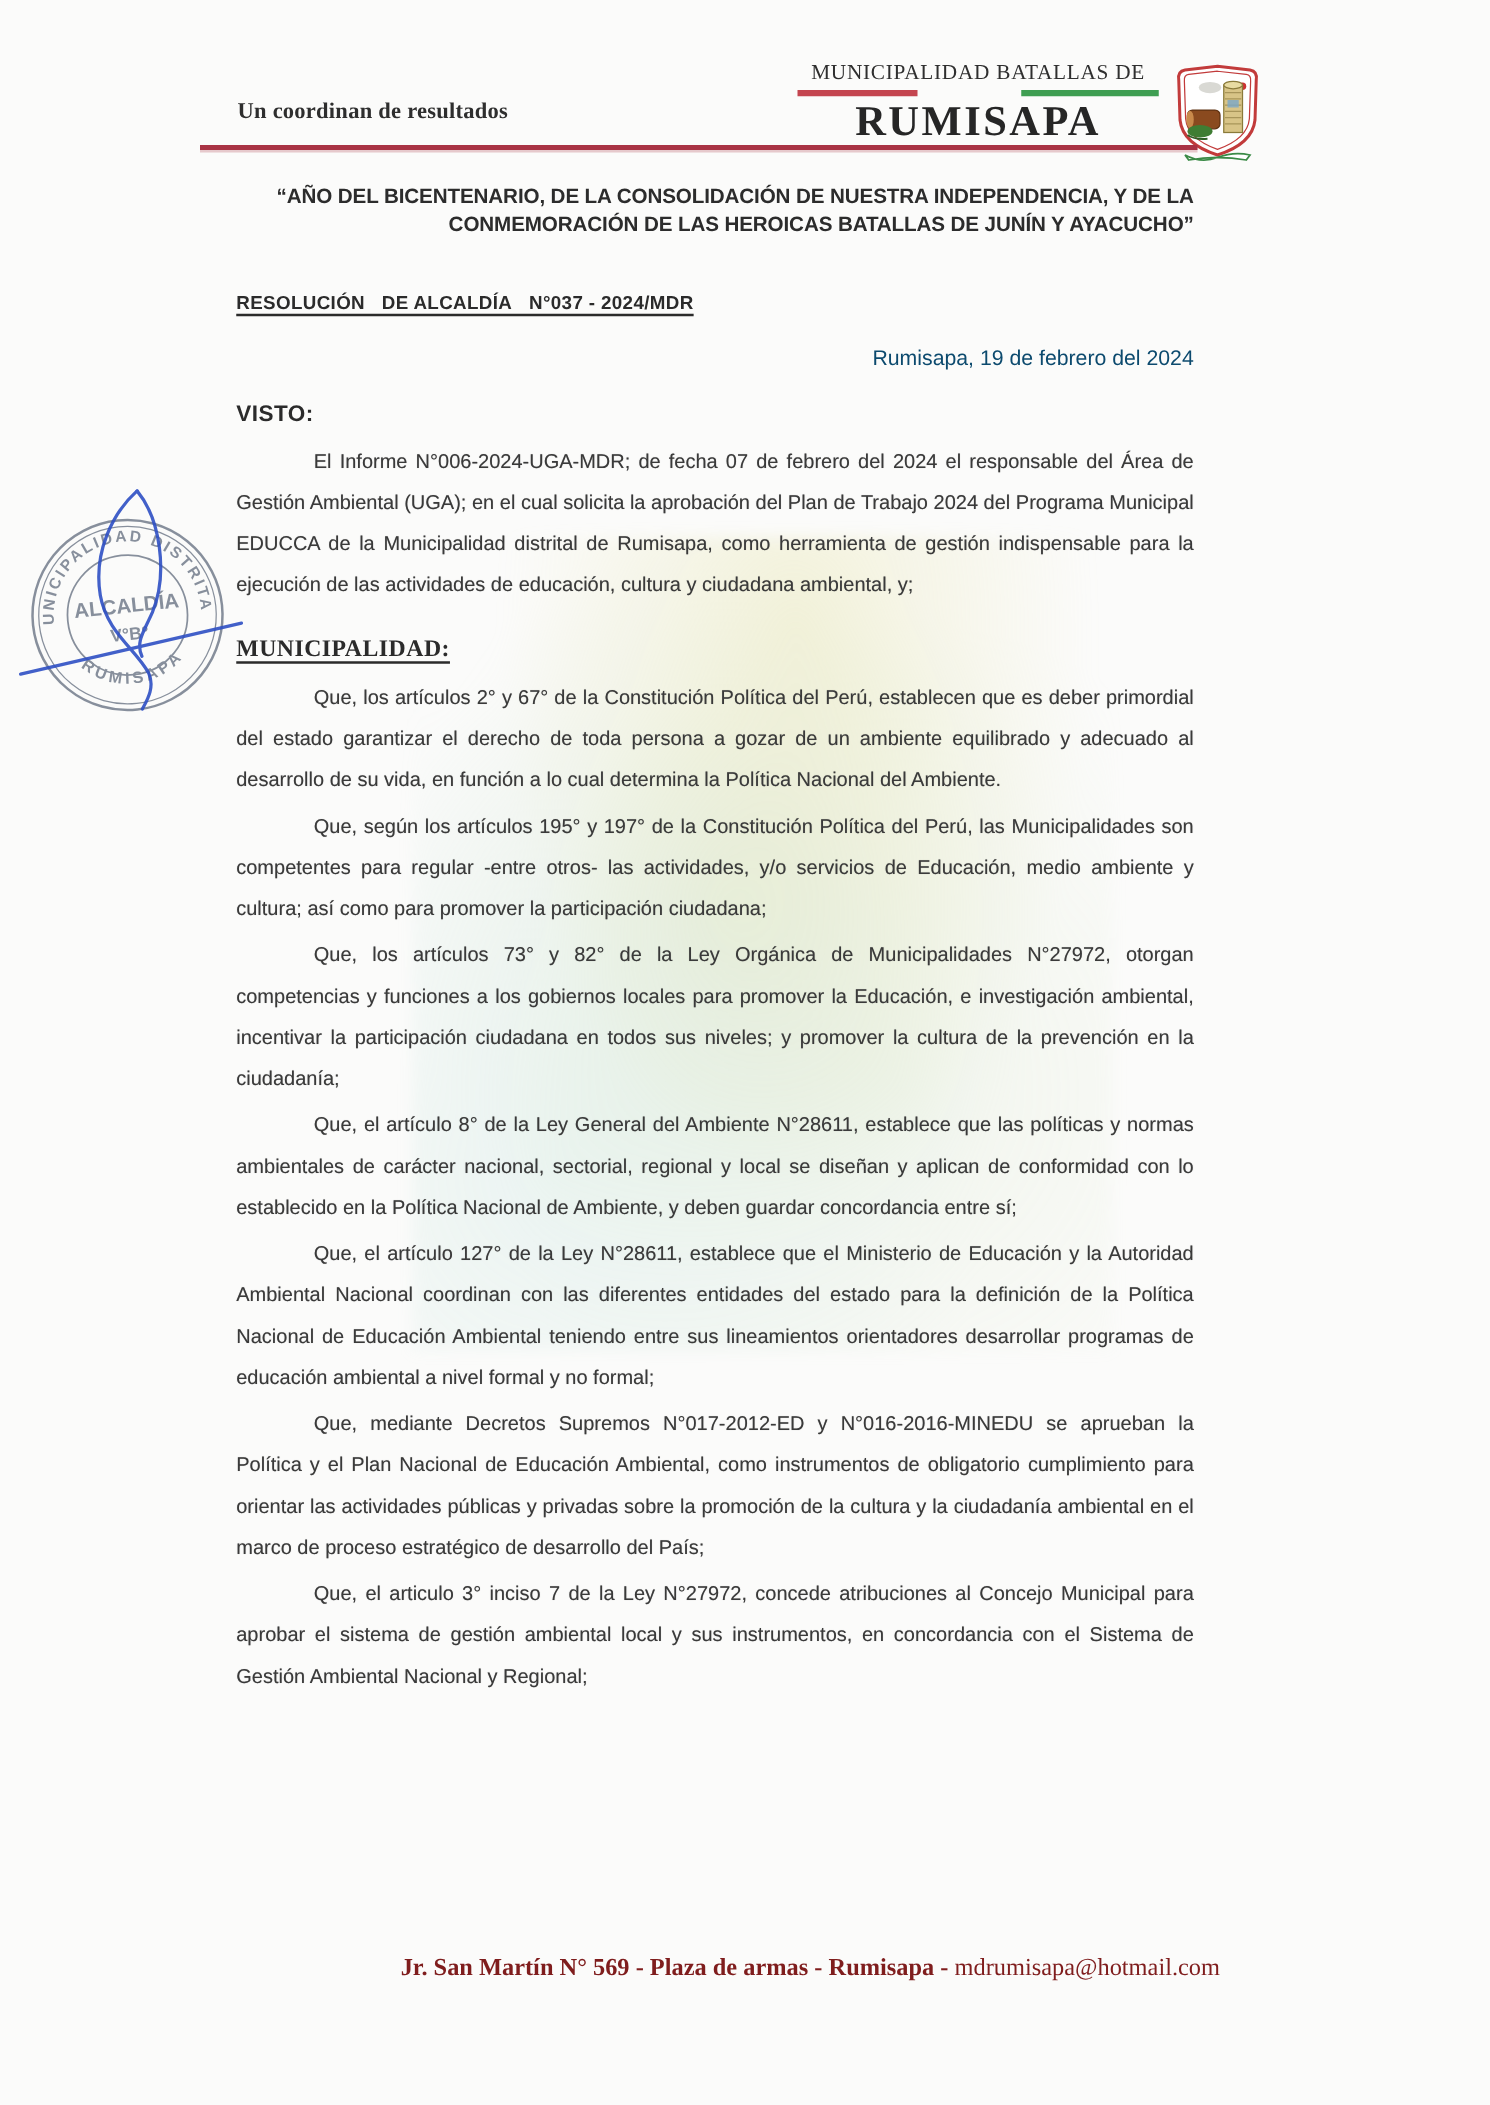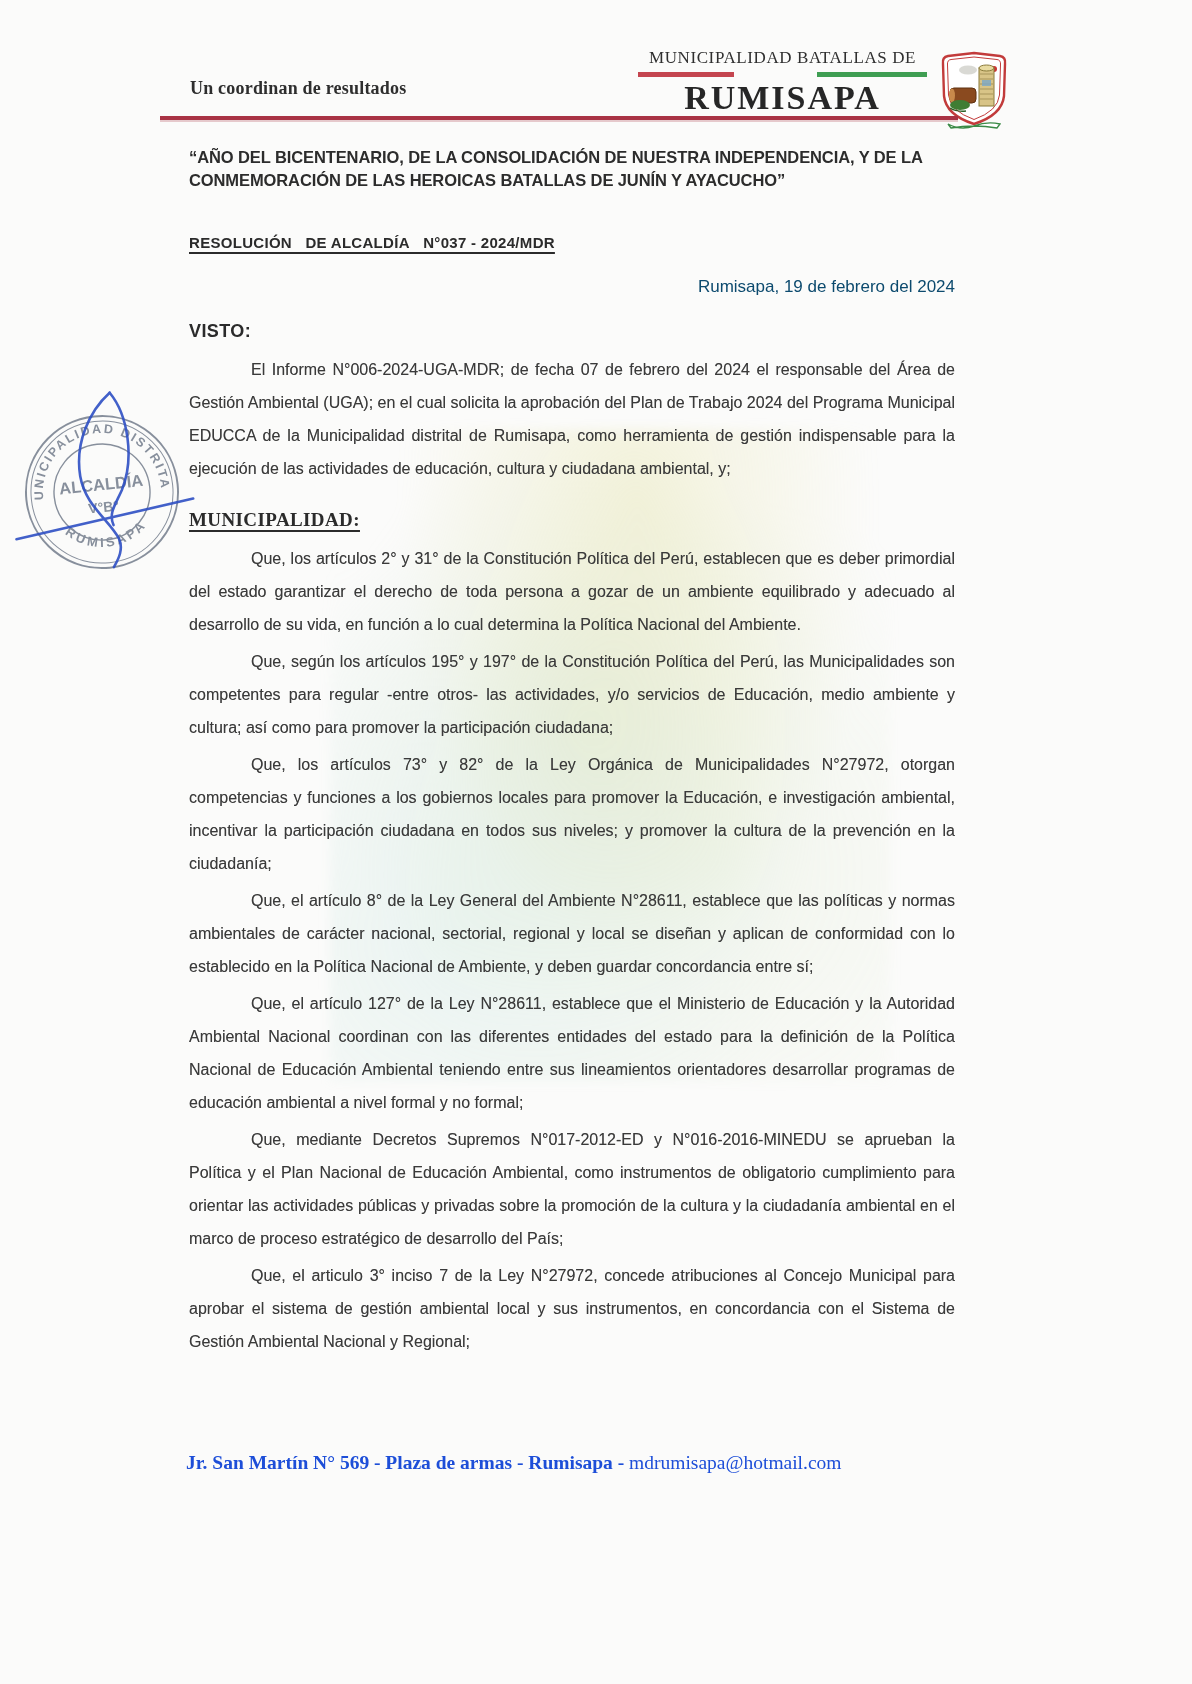--- a/index.html
+++ b/index.html
@@ -53,21 +53,21 @@
       radial-gradient(ellipse at 55% 12%, rgba(226,222,150,.30), transparent 55%),
       radial-gradient(ellipse at 45% 45%, rgba(190,215,175,.22), transparent 60%),
       radial-gradient(ellipse at 20% 78%, rgba(175,220,210,.20), transparent 55%),
       radial-gradient(ellipse at 70% 68%, rgba(205,225,185,.18), transparent 60%);
     filter:blur(6px);
     pointer-events:none;
   }
   
   .content{position:absolute;left:189px;top:146px;width:766px;}
   .motto{
-    margin:0;text-align:left;
+    margin:0;text-align:right;
     font-weight:700;font-size:16.5px;line-height:23px;color:#2c2c2c;
     letter-spacing:-.1px;
   }
   .res-title{
     margin:42px 0 0 0;
     font-size:15px;font-weight:700;color:#2b2b2b;
     text-decoration:underline;text-decoration-thickness:2px;text-underline-offset:4px;
     letter-spacing:.3px;
   }
   .dateline{margin:26px 0 0 0;text-align:right;font-size:17px;color:#0c4a6e;}
@@ -86,23 +86,23 @@
   }
   .body-par.tight{margin-top:4px;}
   
   .stamp{position:absolute;left:10px;top:392px;transform:rotate(-6deg);}
   .stamp text, .stamp textPath{
     font-family:"Liberation Sans", sans-serif;
     fill:var(--stamp-ink);
   }
   
   .footer{
-    position:absolute;left:186px;top:1452px;width:790px;
+    position:absolute;left:186px;top:1564px;width:790px;
     font-family:"Liberation Serif", serif;
-    font-size:19.5px;color:#1d4ed8;white-space:nowrap;
+    font-size:19.5px;color:#7f1d1d;white-space:nowrap;text-align:right;
   }
   .footer .addr{font-weight:700;}
   .footer .email{font-weight:400;}
 </style>
 </head>
 <body>
 
 <div class="page">
 
   <div class="slogan">Un coordinan de resultados</div>
@@ -171,21 +171,21 @@
     <h1 class="res-title">RESOLUCIÓN&nbsp;&nbsp; DE ALCALDÍA&nbsp;&nbsp; N°037 - 2024/MDR</h1>
 
     <p class="dateline">Rumisapa, 19 de febrero del 2024</p>
 
     <h2 class="section-label">VISTO:</h2>
 
     <p class="body-par">El Informe N°006-2024-UGA-MDR; de fecha 07 de febrero del 2024 el responsable del Área de Gestión Ambiental (UGA); en el cual solicita la aprobación del Plan de Trabajo 2024 del Programa Municipal EDUCCA de la Municipalidad distrital de Rumisapa, como herramienta de gestión indispensable para la ejecución de las actividades de educación, cultura y ciudadana ambiental, y;</p>
 
     <h2 class="section-label considerando">MUNICIPALIDAD:</h2>
 
-    <p class="body-par">Que, los artículos 2° y 31° de la Constitución Política del Perú, establecen que es deber primordial del estado garantizar el derecho de toda persona a gozar de un ambiente equilibrado y adecuado al desarrollo de su vida, en función a lo cual determina la Política Nacional del Ambiente.</p>
+    <p class="body-par">Que, los artículos 2° y 67° de la Constitución Política del Perú, establecen que es deber primordial del estado garantizar el derecho de toda persona a gozar de un ambiente equilibrado y adecuado al desarrollo de su vida, en función a lo cual determina la Política Nacional del Ambiente.</p>
     <p class="body-par tight">Que, según los artículos 195° y 197° de la Constitución Política del Perú, las Municipalidades son competentes para regular -entre otros- las actividades, y/o servicios de Educación, medio ambiente y cultura; así como para promover la participación ciudadana;</p>
     <p class="body-par tight">Que, los artículos 73° y 82° de la Ley Orgánica de Municipalidades N°27972, otorgan competencias y funciones a los gobiernos locales para promover la Educación, e investigación ambiental, incentivar la participación ciudadana en todos sus niveles; y promover la cultura de la prevención en la ciudadanía;</p>
     <p class="body-par tight">Que, el artículo 8° de la Ley General del Ambiente N°28611, establece que las políticas y normas ambientales de carácter nacional, sectorial, regional y local se diseñan y aplican de conformidad con lo establecido en la Política Nacional de Ambiente, y deben guardar concordancia entre sí;</p>
     <p class="body-par tight">Que, el artículo 127° de la Ley N°28611, establece que el Ministerio de Educación y la Autoridad Ambiental Nacional coordinan con las diferentes entidades del estado para la definición de la Política Nacional de Educación Ambiental teniendo entre sus lineamientos orientadores desarrollar programas de educación ambiental a nivel formal y no formal;</p>
     <p class="body-par tight">Que, mediante Decretos Supremos N°017-2012-ED y N°016-2016-MINEDU se aprueban la Política y el Plan Nacional de Educación Ambiental, como instrumentos de obligatorio cumplimiento para orientar las actividades públicas y privadas sobre la promoción de la cultura y la ciudadanía ambiental en el marco de proceso estratégico de desarrollo del País;</p>
     <p class="body-par tight">Que, el articulo 3° inciso 7 de la Ley N°27972, concede atribuciones al Concejo Municipal para aprobar el sistema de gestión ambiental local y sus instrumentos, en concordancia con el Sistema de Gestión Ambiental Nacional y Regional;</p>
   </main>
 
   <div class="footer">
     <span class="addr">Jr. San Martín N° 569 - Plaza de armas - Rumisapa - </span><span class="email">mdrumisapa@hotmail.com</span>

